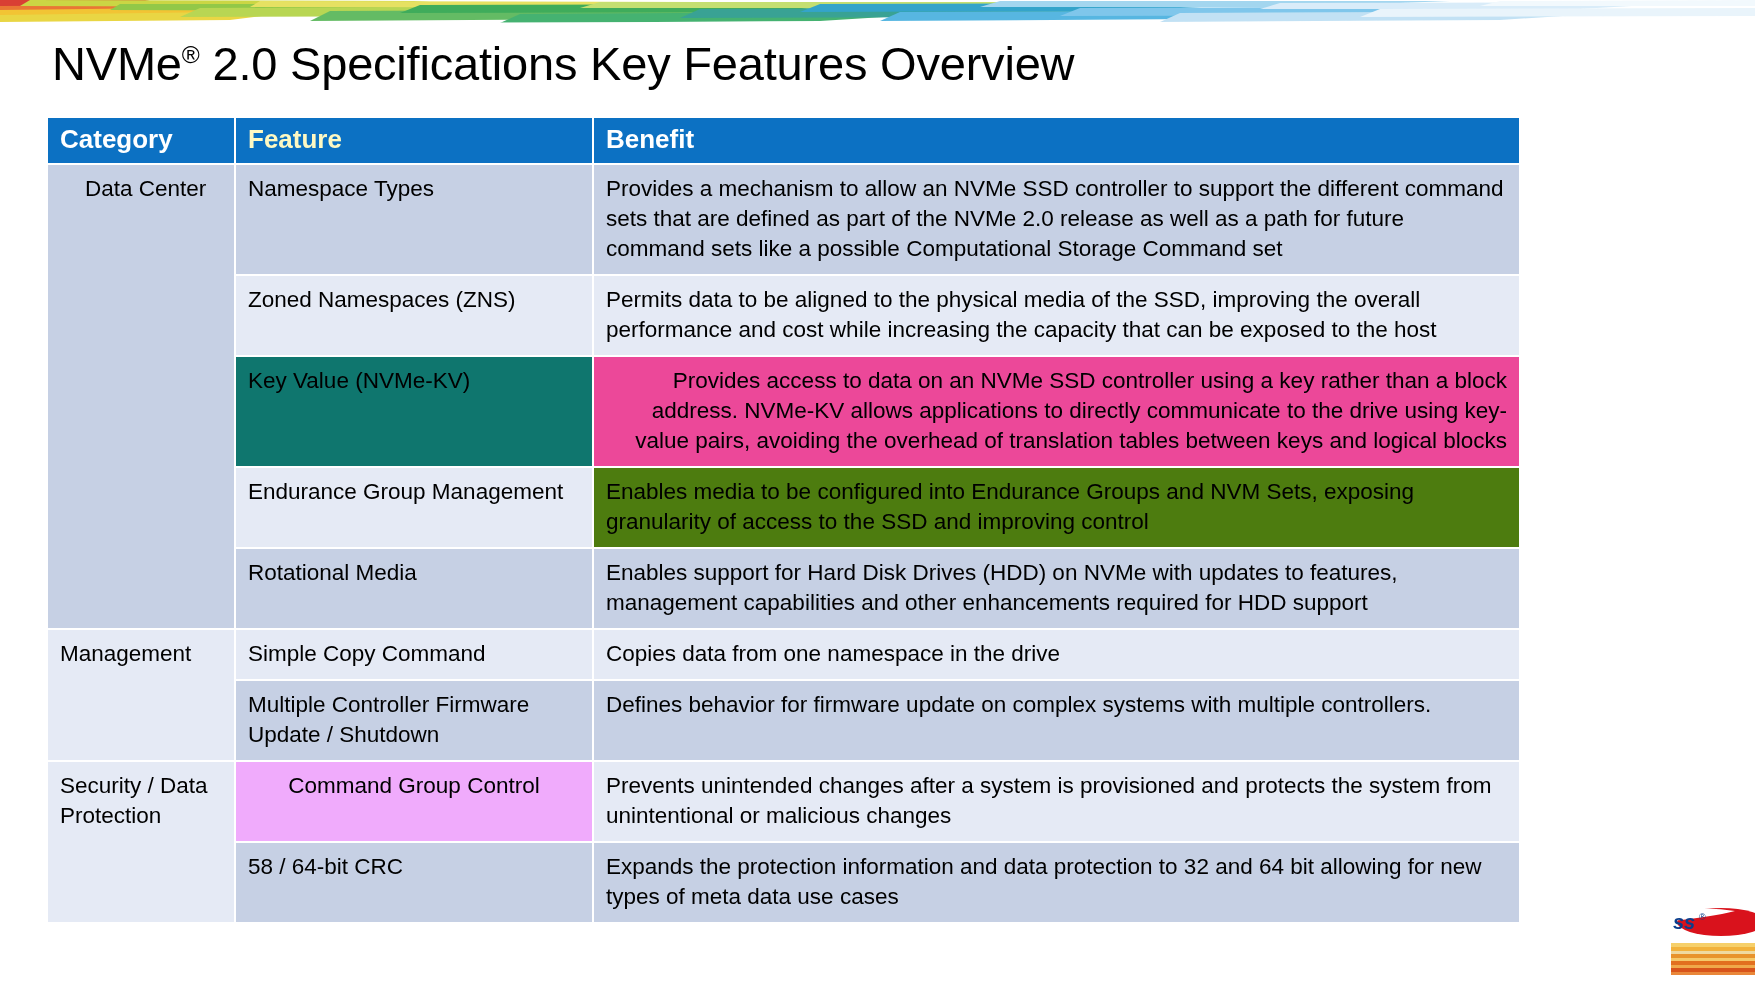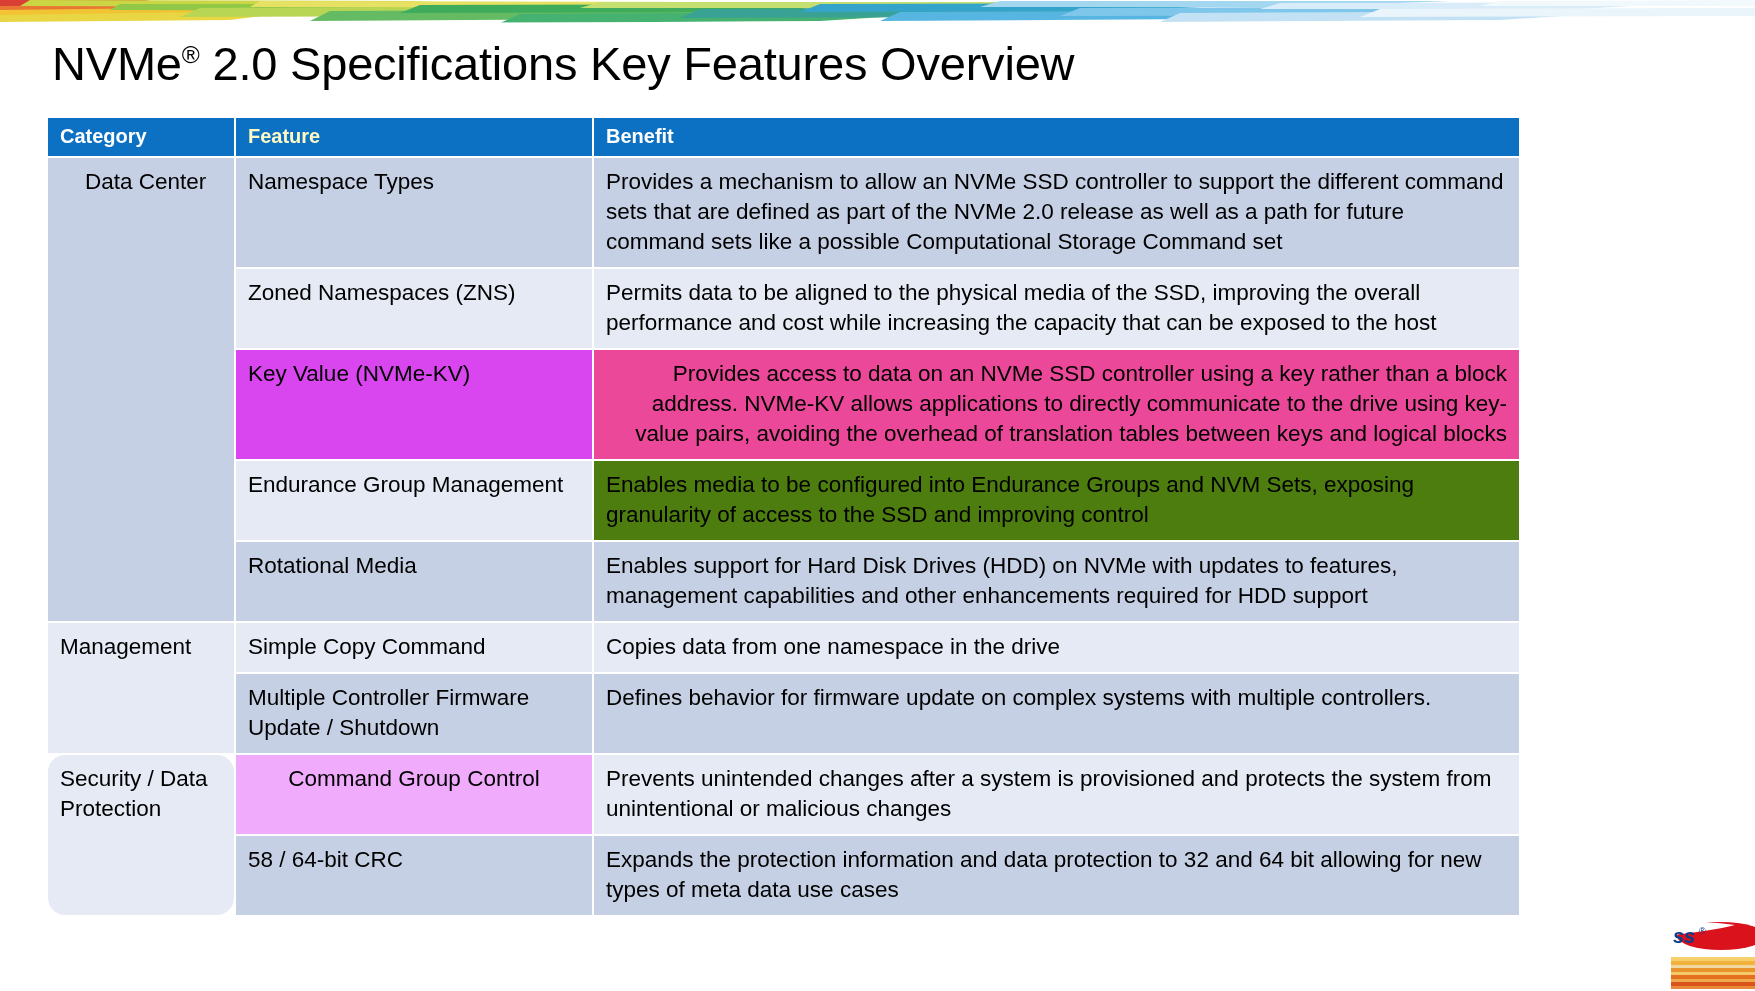--- a/index.html
+++ b/index.html
@@ -53,21 +53,21 @@
     border-spacing: 2px 2px;
     table-layout: fixed;
   }
   #spec-table col.c-cat { width: 186px; }
   #spec-table col.c-feat { width: 356px; }
   #spec-table col.c-ben  { width: 925px; }
 
   #spec-table th {
     background: #0C71C3;
     color: #ffffff;
-    font-size: 20px;
+    font-size: 26px;
     font-weight: bold;
     text-align: left;
     padding: 6px 12px 8px 12px;
     vertical-align: middle;
     height: 24px;
   }
 
   #spec-table td {
     font-size: 22.5px;
     line-height: 30px;
@@ -81,21 +81,21 @@
   .band-light { background: #E5EAF5; }
 
   td.cat-cell { padding-left: 13px; }
   td.feat-cell { padding-left: 14px; }
   td.ben-cell  { padding-left: 15px; }
 
   
   #logo {
     position: absolute;
     right: 0;
-    bottom: 2px;
+    bottom: 16px;
     width: 84px;
     height: 74px;
     overflow: hidden;
     text-align: right;
   }
   #logo svg { display: block; }
 </style>
 </head>
 <body>
 
@@ -150,42 +150,42 @@
       <tr>
         <td class="cat-cell band-dark" rowspan="5" style="background: rgb(198, 208, 228); padding-left: 37px;">Data Center</td>
         <td class="feat-cell band-dark" style="background: rgb(198, 208, 228);">Namespace Types</td>
         <td class="ben-cell band-dark" style="background: rgb(198, 208, 228);">Provides a mechanism to allow an NVMe SSD controller to support the different command sets that are defined as part of the NVMe 2.0 release as well as a path for future command sets like a possible Computational Storage Command set</td>
       </tr>
       <tr>
         <td class="feat-cell band-light" style="background: rgb(229, 234, 245);">Zoned Namespaces (ZNS)</td>
         <td class="ben-cell band-light" style="background: rgb(229, 234, 245);">Permits data to be aligned to the physical media of the SSD, improving the overall performance and cost while increasing the capacity that can be exposed to the host</td>
       </tr>
       <tr>
-        <td class="feat-cell band-dark" style="background: #d946ef; margin-left: 40px;">Key Value (NVMe-KV)</td>
+        <td class="feat-cell band-dark" style="background: #0f766e; margin-left: 40px;">Key Value (NVMe-KV)</td>
         <td class="ben-cell band-dark" style="background: #ec4899; text-align: right;">Provides access to data on an NVMe SSD controller using a key rather than a block address. NVMe-KV allows applications to directly communicate to the drive using key-value pairs, avoiding the overhead of translation tables between keys and logical blocks</td>
       </tr>
       <tr>
         <td class="feat-cell band-light" style="background: rgb(229, 234, 245);">Endurance Group Management</td>
         <td class="ben-cell band-light" style="background: #4d7c0f;">Enables media to be configured into Endurance Groups and NVM Sets, exposing granularity of access to the SSD and improving control</td>
       </tr>
       <tr>
         <td class="feat-cell band-dark" style="background: rgb(198, 208, 228);">Rotational Media</td>
         <td class="ben-cell band-dark" style="background: rgb(198, 208, 228);">Enables support for Hard Disk Drives (HDD) on NVMe with updates to features, management capabilities and other enhancements required for HDD support</td>
       </tr>
       <tr>
         <td class="cat-cell band-light" rowspan="2" style="background: rgb(229, 234, 245);">Management</td>
         <td class="feat-cell band-light" style="background: rgb(229, 234, 245);">Simple Copy Command</td>
         <td class="ben-cell band-light" style="background: rgb(229, 234, 245);">Copies data from one namespace in the drive</td>
       </tr>
       <tr>
         <td class="feat-cell band-dark" style="background: rgb(198, 208, 228);">Multiple Controller Firmware Update / Shutdown</td>
         <td class="ben-cell band-dark" style="background: rgb(198, 208, 228);">Defines behavior for firmware update on complex systems with multiple controllers.</td>
       </tr>
       <tr>
-        <td class="cat-cell band-light" rowspan="2" style="background: rgb(229, 234, 245); border-radius: 17px;">Security / Data Protection</td>
+        <td class="cat-cell band-light" rowspan="2" style="background: rgb(229, 234, 245);">Security / Data Protection</td>
         <td class="feat-cell band-light" style="background: #f0abfc; text-align: center;">Command Group Control</td>
         <td class="ben-cell band-light" style="background: rgb(229, 234, 245);">Prevents unintended changes after a system is provisioned and protects the system from unintentional or malicious changes</td>
       </tr>
       <tr>
         <td class="feat-cell band-dark" style="background: rgb(198, 208, 228);">58 / 64-bit CRC</td>
         <td class="ben-cell band-dark" style="background: rgb(198, 208, 228);">Expands the protection information and data protection to 32 and 64 bit allowing for new types of meta data use cases</td>
       </tr>
     </tbody>
 </table>
 

